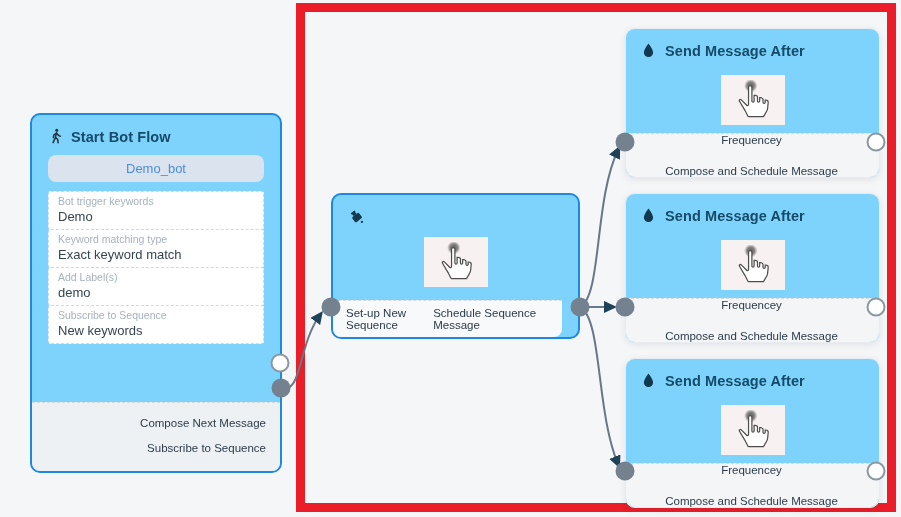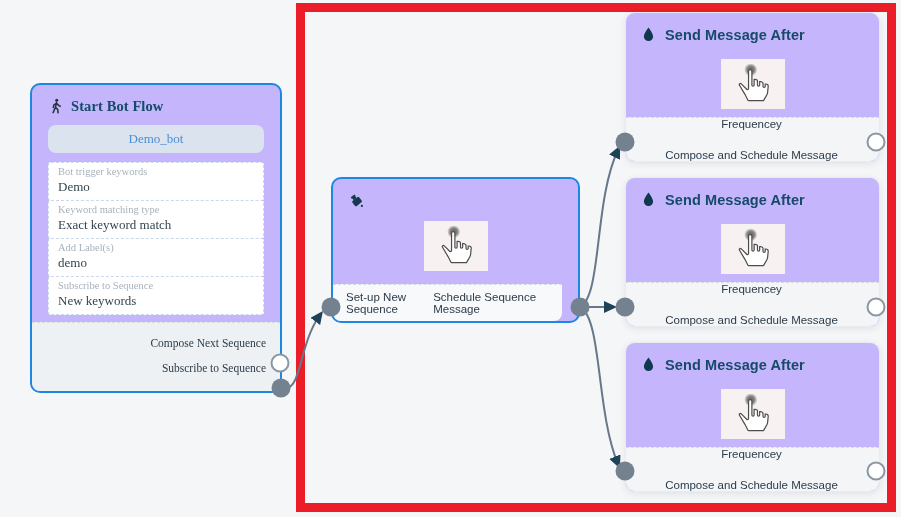--- a/index.html
+++ b/index.html
@@ -8,31 +8,31 @@
     background:#f5f6f8; overflow:hidden;
     font-family:"Liberation Sans", sans-serif;
   }
   
   .red-frame {
     position:absolute; left:296px; top:3px; width:600px; height:509px;
     border:9px solid #ea1d28; box-sizing:border-box; z-index:1;
   }
   
   .node {
-    position:absolute; background:#c4b5fd; border-radius:10px;
-    box-sizing:border-box; z-index:2;
+    position:absolute; background:#7dd3fc; border-radius:10px;
+    box-sizing:border-box; z-index:2;margin-top:16px;
   }
   .node.selected { border:2px solid #1d87e2; }
   .node.plain { border:1px solid #e8ecf0; box-shadow:0 2px 7px rgba(40,60,80,.10); }
   .node-head { display:flex; align-items:center; gap:7px; padding:13px 15px 8px; }
   .node-title { font-size:14.5px; font-weight:bold; color:#164a68; letter-spacing:.1px; }
   .icon16 { display:inline-flex; width:17px; height:17px; flex:0 0 auto; }
 
   
-  .start-node { left:30px; top:83px; width:252px; height:310px;font-family:Liberation Serif, serif; }
+  .start-node { left:30px; top:97px; width:252px; height:360px; }
   .bot-btn {
     margin:2px 16px 10px; background:#dbe4ee; color:#4b8ed6;
     font-size:13px; text-align:center; padding:6px 0; border-radius:8px; cursor:pointer;
   }
   .fields { margin:0 16px; }
   .field { border:1px dashed #c9daea; border-radius:3px; padding:3px 9px 5px; margin-top:-1px; background:#fff; }
   .f-label { font-size:10.5px; color:#a6b2bd; margin-bottom:2px; }
   .f-value { font-size:13px; color:#35454f; }
   .start-footer {
     position:absolute; left:0; right:0; bottom:0;
@@ -120,21 +120,21 @@
       <div class="field">
         <div class="f-label">Add Label(s)</div>
         <div class="f-value">demo</div>
       </div>
       <div class="field">
         <div class="f-label">Subscribe to Sequence</div>
         <div class="f-value">New keywords</div>
       </div>
     </div>
     <div class="start-footer">
-      <div class="out-row">Compose Next Sequence</div>
+      <div class="out-row">Compose Next Message</div>
       <div class="out-row">Subscribe to Sequence</div>
     </div>
   </div>
 
   <div class="node selected nsc-node">
     <div class="node-head">
       <span class="icon16">
         <svg width="17" height="17" viewBox="0 0 17 17" fill="#15394e">
           <g transform="rotate(-38 8 9)">
             <rect x="4.2" y="6.8" width="8.6" height="6.6" rx="1.4"></rect>

